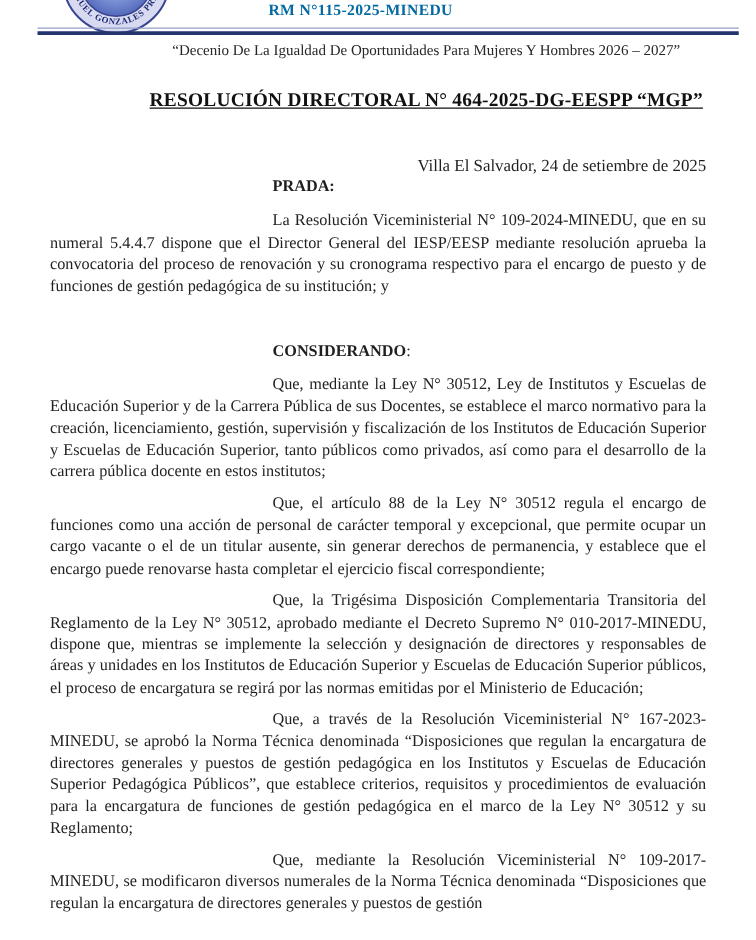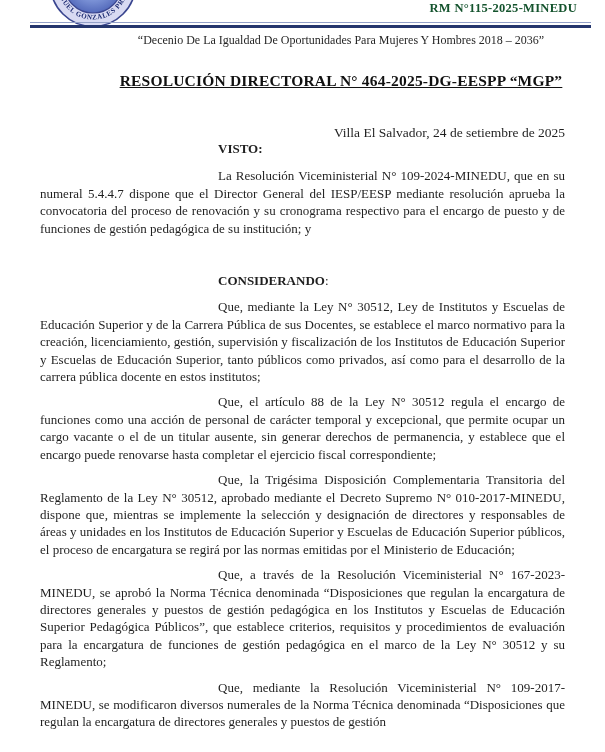--- a/index.html
+++ b/index.html
@@ -23,25 +23,25 @@
     left: 49px;
     top: -60px;
     width: 88px;
     height: 88px;
   }
   .rm-line {
     position: absolute;
     top: 1px;
     left: 0;
     width: 577px;
-    text-align: right;
+    text-align: center;
     font-weight: bold;
     font-size: 12.5px;
     letter-spacing: 0.3px;
-    color: #14532d;
+    color: #0369a1;
   }
   .rule {
     position: absolute;
     top: 22px;
     left: 30px;
     width: 561px;
     height: 2px;
     border-top: 1px solid #93a0c8;
     border-bottom: 3px solid #24356d;
   }
@@ -119,28 +119,28 @@
     <circle cx="44" cy="44" r="42.5" fill="#d8daf2" stroke="#39458f" stroke-width="1.6"></circle>
     <circle cx="44" cy="44" r="29" fill="url(#seal-inner-grad)" stroke="#39458f" stroke-width="1.2"></circle>
     <text font-size="7" font-weight="bold" fill="#1b2a70" font-family="Liberation Serif, serif" letter-spacing="0.6">
       <textPath href="#seal-bottom-arc" startOffset="50%" text-anchor="middle">MANUEL GONZALES PRADA</textPath>
     </text>
   </svg>
 
   <div class="rm-line">RM N°115-2025-MINEDU</div>
   <div class="rule"></div>
   <div class="mottos">
-    <div>“Decenio De La Igualdad De Oportunidades Para Mujeres Y Hombres 2018 – 2036”</div>
+    <div>“Decenio De La Igualdad De Oportunidades Para Mujeres Y Hombres 2026 – 2027”</div>
   </div>
 
   <div class="doc-title">RESOLUCIÓN DIRECTORAL N° 464-2025-DG-EESPP “MGP”</div>
   <div class="place-date">Villa El Salvador, 24 de setiembre de 2025</div>
 
   <div class="body-text">
-    <p class="heading-visto">VISTO:</p>
+    <p class="heading-visto">PRADA:</p>
     <p>La Resolución Viceministerial N° 109-2024-MINEDU, que en su numeral 5.4.4.7 dispone que el Director General del IESP/EESP mediante resolución aprueba la convocatoria del proceso de renovación y su cronograma respectivo para el encargo de puesto y de funciones de gestión pedagógica de su institución; y</p>
 
     <p class="heading-considerando"><span class="hword">CONSIDERANDO</span><span class="hcolon">:</span></p>
 
     <p>Que, mediante la Ley N° 30512, Ley de Institutos y Escuelas de Educación Superior y de la Carrera Pública de sus Docentes, se establece el marco normativo para la creación, licenciamiento, gestión, supervisión y fiscalización de los Institutos de Educación Superior y Escuelas de Educación Superior, tanto públicos como privados, así como para el desarrollo de la carrera pública docente en estos institutos;</p>
     <p>Que, el artículo 88 de la Ley N° 30512 regula el encargo de funciones como una acción de personal de carácter temporal y excepcional, que permite ocupar un cargo vacante o el de un titular ausente, sin generar derechos de permanencia, y establece que el encargo puede renovarse hasta completar el ejercicio fiscal correspondiente;</p>
     <p>Que, la Trigésima Disposición Complementaria Transitoria del Reglamento de la Ley N° 30512, aprobado mediante el Decreto Supremo N° 010-2017-MINEDU, dispone que, mientras se implemente la selección y designación de directores y responsables de áreas y unidades en los Institutos de Educación Superior y Escuelas de Educación Superior públicos, el proceso de encargatura se regirá por las normas emitidas por el Ministerio de Educación;</p>
     <p>Que, a través de la Resolución Viceministerial N° 167-2023-MINEDU, se aprobó la Norma Técnica denominada “Disposiciones que regulan la encargatura de directores generales y puestos de gestión pedagógica en los Institutos y Escuelas de Educación Superior Pedagógica Públicos”, que establece criterios, requisitos y procedimientos de evaluación para la encargatura de funciones de gestión pedagógica en el marco de la Ley N° 30512 y su Reglamento;</p>
     <p>Que, mediante la Resolución Viceministerial N° 109-2017-MINEDU, se modificaron diversos numerales de la Norma Técnica denominada “Disposiciones que regulan la encargatura de directores generales y puestos de gestión</p>
   </div>

